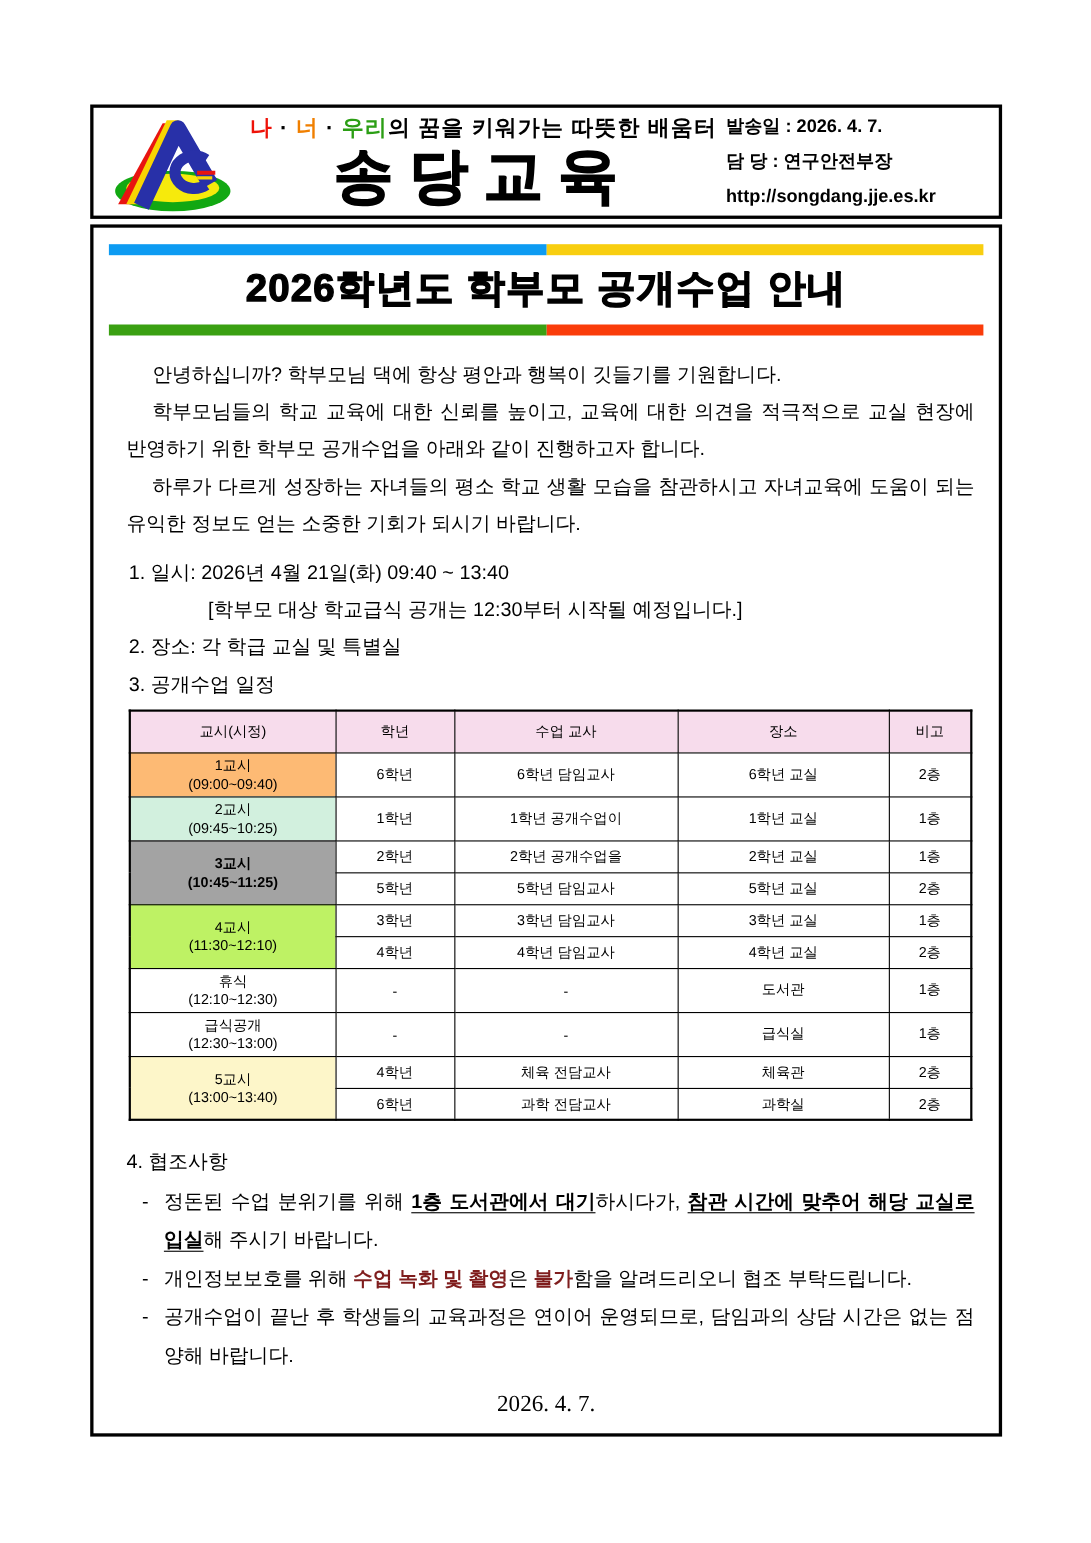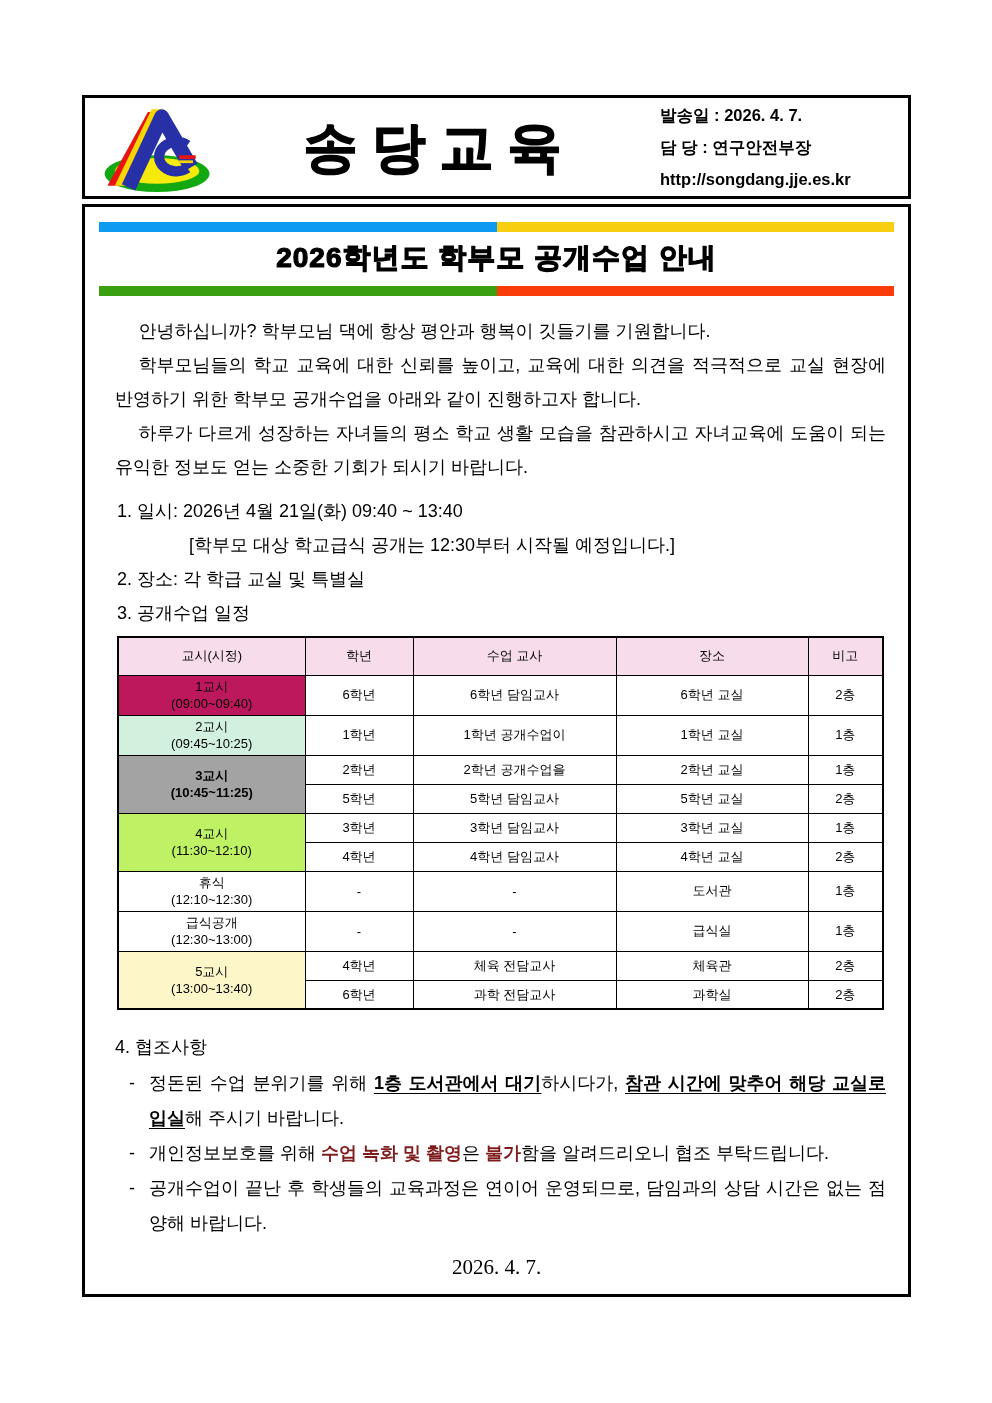--- a/index.html
+++ b/index.html
@@ -38,21 +38,21 @@
     margin-top:5px;
     padding:15px 14px 14px 14px;
   }
   .bar { display:flex; height:10px; width:100%; }
   .bar span { flex:1 1 50%; height:100%; }
   .half-blue   { background:#0d9bf2; }
   .half-yellow { background:#f8ce10; }
   .half-green  { background:#3aa012; }
   .half-red    { background:#fa3c0a; }
   .doc-title {
-    text-align:center; font-size:28px; font-weight:900;
+    text-align:center; font-size:35px; font-weight:900;
     letter-spacing:1px; padding:7px 0 9px 0;
     -webkit-text-stroke:1.2px #000;
   }
 
   .text-block { padding:0 8px 0 16px; }
   .body-par {
     font-size:18px; line-height:34px; text-align:justify;
     text-indent:1.3em; margin-top:0;
   }
   .body-par:first-child { margin-top:18px; }
@@ -113,20 +113,21 @@
         <ellipse cx="64" cy="76" rx="46" ry="14" fill="#f6ea0c"></ellipse>
         <polygon points="10,92 54,12 65,12 23,92" fill="#e81410"></polygon>
         <polygon points="18,92 58,9 70,9 30,92" fill="#f8d402"></polygon>
         <path d="M33,94 L69,17 L101,72" fill="none" stroke="#2830a8" stroke-width="16" stroke-linejoin="round"></path>
         <path d="M97,48 A19,16 0 1 0 97,73" fill="none" stroke="#2830a8" stroke-width="11"></path>
         <line x1="88" y1="61" x2="106" y2="61" stroke="#e81410" stroke-width="4"></line>
         <line x1="88" y1="66" x2="103" y2="66" stroke="#f8d402" stroke-width="3"></line>
       </svg>
     </div>
     <div class="header-center">
+      <div class="slogan"><span style="color: rgb(238, 18, 8);">나</span><span style="color: rgb(0, 0, 0);"> · </span><span style="color: rgb(240, 127, 0);">너</span><span style="color: rgb(0, 0, 0);"> · </span><span style="color: rgb(43, 158, 20);">우리</span><span style="color: rgb(0, 0, 0);">의 꿈을 키워가는 따뜻한 배움터</span></div>
       <div class="school-name">송당교육</div>
     </div>
     <div class="header-info">
       <div>발송일 : 2026. 4. 7.</div>
       <div>담  당 : 연구안전부장</div>
       <div>http://songdang.jje.es.kr</div>
     </div>
   </div>
 
   <div class="content-box">
@@ -166,21 +167,21 @@
           <tr>
             <th style="background: rgb(247, 220, 236);">교시(시정)</th>
             <th style="background: rgb(247, 220, 236);">학년</th>
             <th style="background: rgb(247, 220, 236);">수업 교사</th>
             <th style="background: rgb(247, 220, 236);">장소</th>
             <th style="background: rgb(247, 220, 236);">비고</th>
           </tr>
         </thead>
       <tbody>
           <tr>
-            <td rowspan="1" class="period" style="background: #be185d;">
+            <td rowspan="1" class="period" style="background: #fdba74;">
               <span class="pname">1교시</span>
               <span class="ptime">(09:00~09:40)</span>
             </td>
             <td class="sub">6학년</td>
             <td class="sub">6학년 담임교사</td>
             <td class="sub">6학년 교실</td>
             <td class="sub">2층</td>
           </tr>
           <tr>
             <td rowspan="1" class="period" style="background: rgb(210, 240, 222);">

